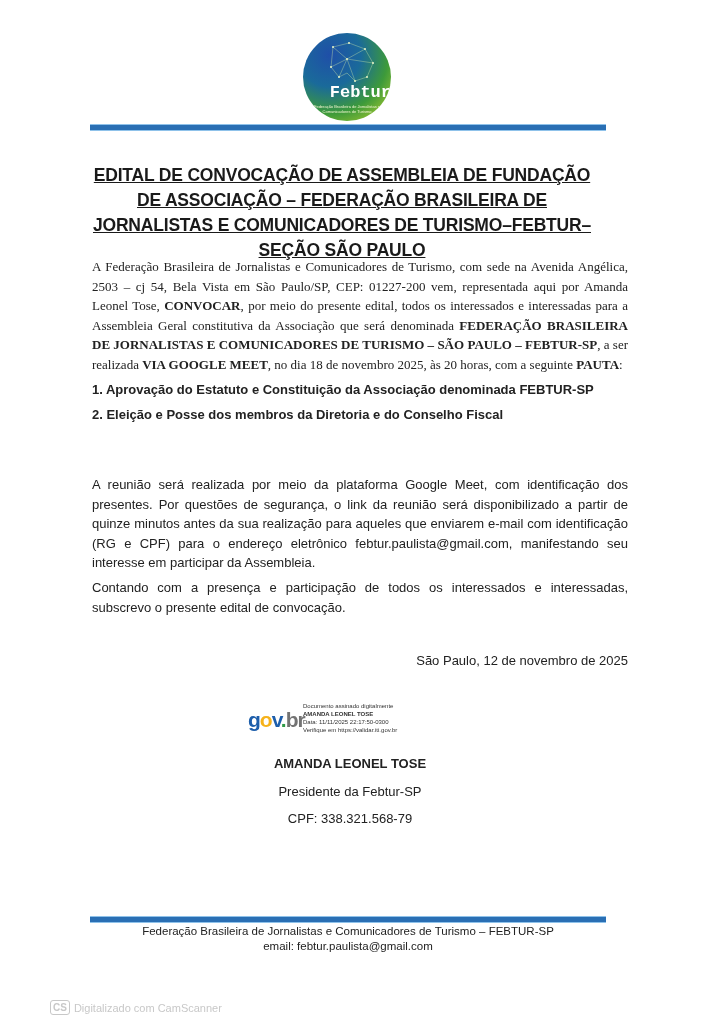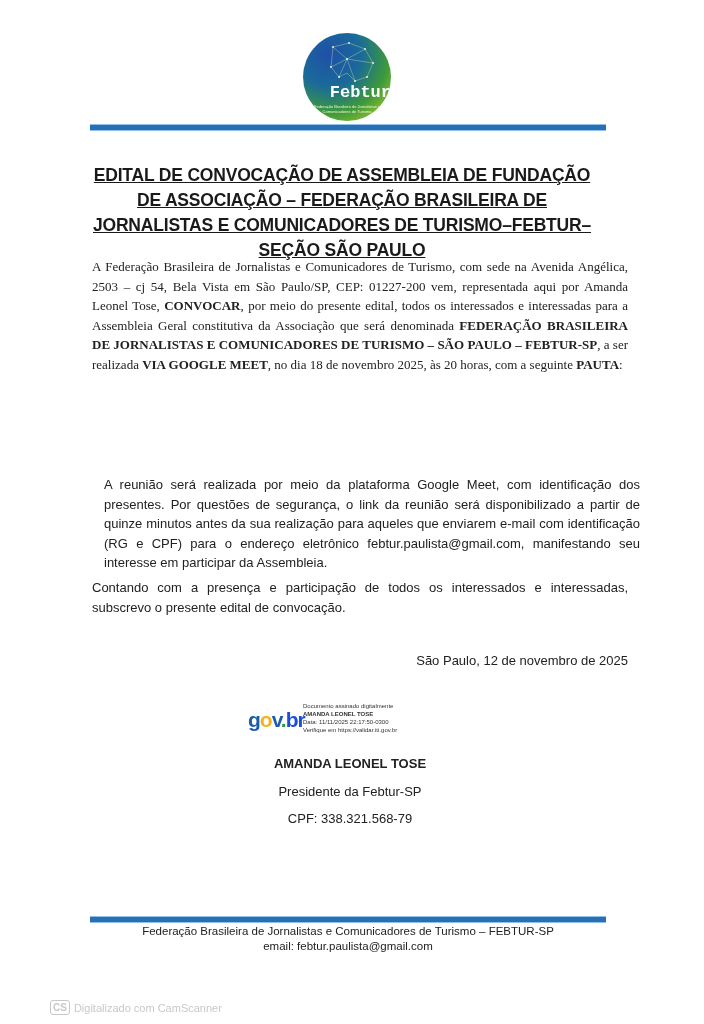--- a/index.html
+++ b/index.html
@@ -17,27 +17,27 @@
           border-top:1px solid #8fc2ea; border-bottom:1px solid #8fc2ea; }
   .rule.top { top:124px; }
   .rule.bottom { top:916px; }
   .title { position:absolute; left:84px; width:516px; top:163px; text-align:center; font-weight:bold;
            font-size:17.5px; line-height:25px; text-decoration:underline; color:#1a1a1a; letter-spacing:-0.2px; }
   .para { position:absolute; left:92px; width:536px; font-size:13px; line-height:19.5px; text-align:justify; color:#222; }
   .p1 { top:257px;font-family:Liberation Serif, serif; }
   .pauta { position:absolute; left:92px; width:536px; font-size:13px; font-weight:bold; color:#222; }
   .pauta div { height:25px; line-height:19px; }
   .pauta { top:380px; }
-  .p2 { top:475px;margin-left:12px; }
+  .p2 { top:475px; }
   .p3 { top:578px; }
   .date { position:absolute; right:76px; top:653px; font-size:13px; color:#222; }
   .govbr { position:absolute; left:248px; top:700px; width:180px; height:40px; }
   .gov-logo { position:absolute; left:0; top:8px; font-weight:bold; font-size:21px; letter-spacing:-1px; }
   .gov-logo .g { color:#1d5eab; } .gov-logo .o { color:#f6b21a; } .gov-logo .v { color:#1d5eab; }
-  .gov-logo .dot { color:#2f9a47; } .gov-logo .br { color:#1d4ed8;text-align:center; }
+  .gov-logo .dot { color:#2f9a47; } .gov-logo .br { color:#737373;text-align:center; }
   .gov-text { position:absolute; left:55px; top:2px; font-size:6px; line-height:8px; color:#333; }
   .gov-text .name { font-weight:bold; }
   .sig { position:absolute; left:240px; width:220px; text-align:center; font-size:13px; color:#222; }
   .sig.n { top:756px; font-weight:bold; }
   .sig.r { top:784px; }
   .sig.c { top:811px; }
   .footer { position:absolute; left:90px; width:516px; text-align:center; font-size:11.5px; line-height:15px; color:#222; }
   .footer.f1 { top:924px; }
   .footer.f2 { top:939px; }
   .cs { position:absolute; left:4px; top:1000px; font-size:11px; color:#c8c8c8; display:flex; align-items:center;padding-left:46px; }
@@ -72,20 +72,22 @@
 
 <div class="rule top"></div>
 
 <div class="title">EDITAL DE CONVOCAÇÃO DE ASSEMBLEIA DE FUNDAÇÃO DE ASSOCIAÇÃO – FEDERAÇÃO BRASILEIRA DE JORNALISTAS E COMUNICADORES DE TURISMO–FEBTUR–SEÇÃO SÃO PAULO</div>
 
 <div class="para p1">
   <span>A Federação Brasileira de Jornalistas e Comunicadores de Turismo, com sede na Avenida Angélica, 2503 – cj 54, Bela Vista em São Paulo/SP, CEP: 01227-200 vem, representada aqui por Amanda Leonel Tose, </span><b>CONVOCAR</b><span>, por meio do presente edital, todos os interessados e interessadas para a Assembleia Geral constitutiva da Associação que será denominada </span><b>FEDERAÇÃO BRASILEIRA DE JORNALISTAS E COMUNICADORES DE TURISMO – SÃO PAULO – FEBTUR-SP</b><span>, a ser realizada </span><b>VIA GOOGLE MEET</b><span>, no dia 18 de novembro 2025, às 20 horas, com a seguinte </span><b>PAUTA</b><span>:</span>
 </div>
 
 <div class="pauta">
+  <div>1. Aprovação do Estatuto e Constituição da Associação denominada FEBTUR-SP</div>
+  <div>2. Eleição e Posse dos membros da Diretoria e do Conselho Fiscal</div>
 </div>
 
 <div class="para p2">A reunião será realizada por meio da plataforma Google Meet, com identificação dos presentes. Por questões de segurança, o link da reunião será disponibilizado a partir de quinze minutos antes da sua realização para aqueles que enviarem e-mail com identificação (RG e CPF) para o endereço eletrônico febtur.paulista@gmail.com, manifestando seu interesse em participar da Assembleia.</div>
 <div class="para p3">Contando com a presença e participação de todos os interessados e interessadas, subscrevo o presente edital de convocação.</div>
 
 <div class="date">São Paulo, 12 de novembro de 2025</div>
 
 <div class="govbr">
   <div class="gov-logo"><span class="g">g</span><span class="o">o</span><span class="v">v</span><span class="dot">.</span><span class="br">br</span></div>
   <div class="gov-text">

